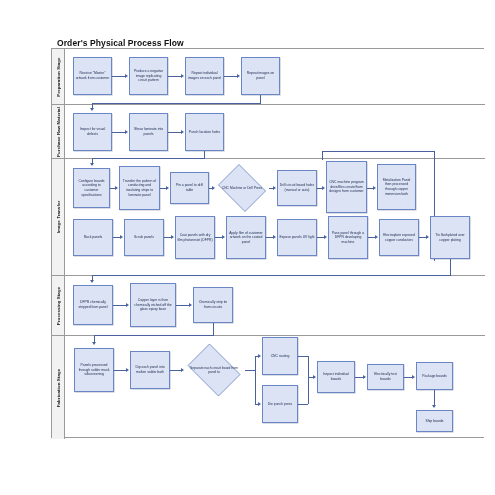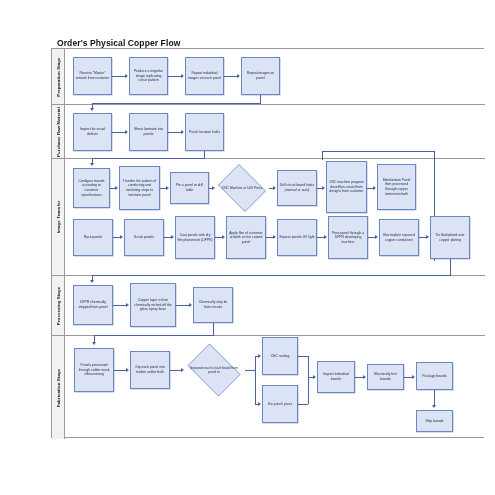--- a/index.html
+++ b/index.html
@@ -50,21 +50,21 @@
   .arr.r{border-top:2.2px solid transparent;border-bottom:2.2px solid transparent;
          border-left:3.2px solid #49619c;}
   .arr.d{border-left:2.2px solid transparent;border-right:2.2px solid transparent;
          border-top:3.2px solid #49619c;}
 </style>
 </head>
 <body>
 
 <div id="page">
 
-  <div id="title">Order's Physical Copper Flow</div>
+  <div id="title">Order's Physical Process Flow</div>
 
   <div id="frame">
 
     <div class="lane" style="top:0px;height:56px;">
       <div class="lane-hdr">
         <span>Preparation Stage</span>
       </div>
     </div>
 
     <div class="lane" style="top:56px;height:54px;">

